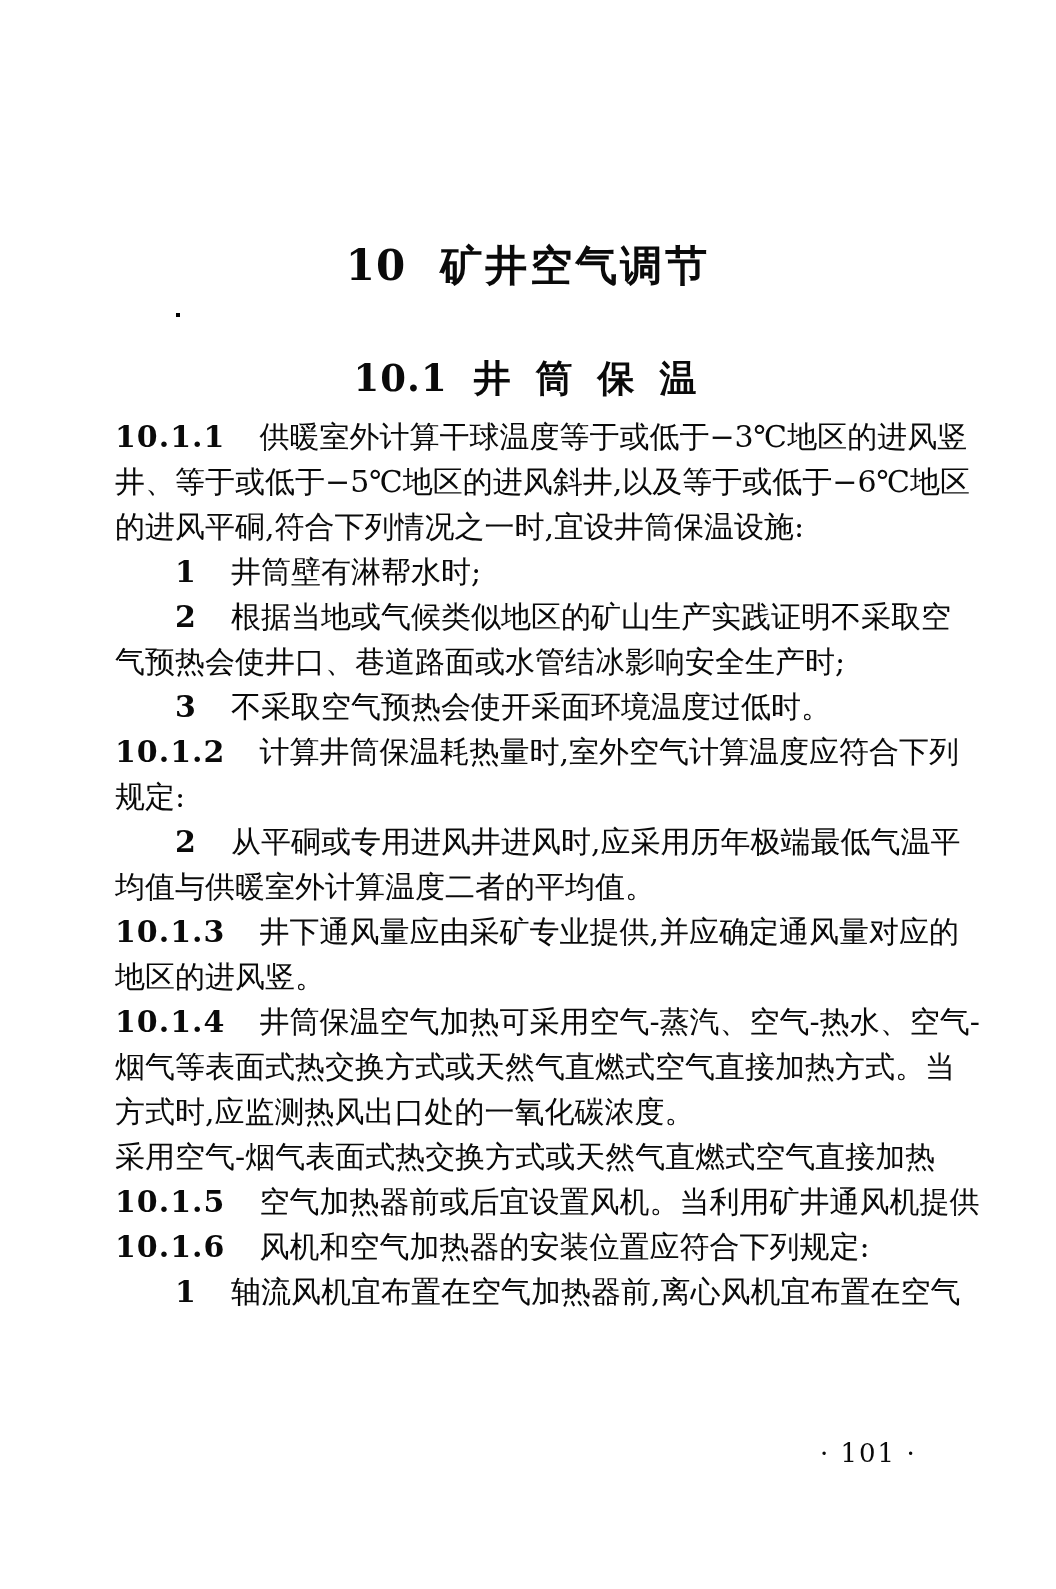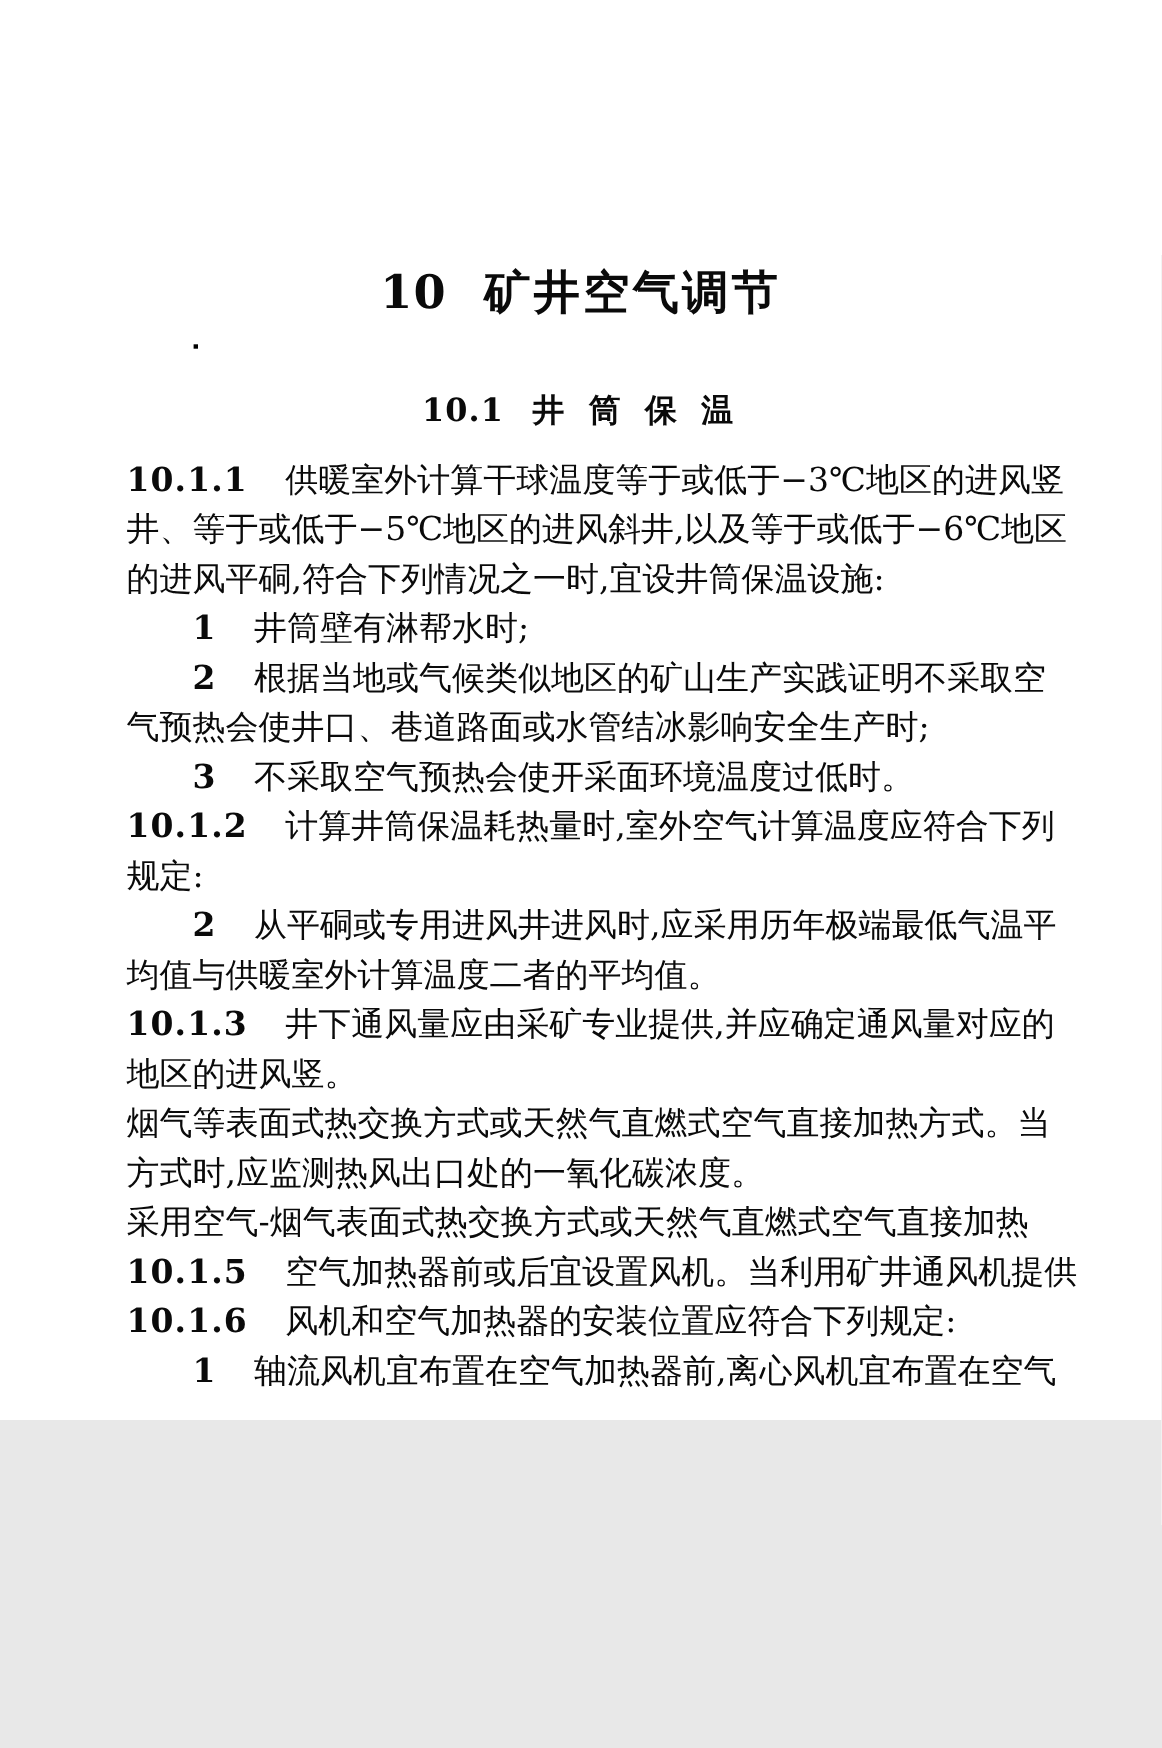--- a/index.html
+++ b/index.html
@@ -3,21 +3,21 @@
 <meta charset="utf-8">
 <style>
   html, body {
     margin: 0;
     padding: 0;
     background: #e8e8e8;
   }
   .doc-page {
     position: relative;
     width: 1056px;
-    height: 1291px;
+    height: 1589px;
     margin: 0 auto;
     background: #ffffff;
     color: #0a0a0a;
     font-family: "DejaVu Serif", "Liberation Serif", serif;
     overflow: hidden;
   }
   .chapter-title {
     position: absolute;
     top: 238px;
     left: 0;
@@ -33,21 +33,21 @@
     margin-right: 34px;
     letter-spacing: 1px;
   }
   .section-title {
     position: absolute;
     top: 354px;
     left: 0;
     width: 100%;
     margin: 0;
     text-align: center;
-    font-size: 29px;
+    font-size: 37px;
     font-weight: bold;
     letter-spacing: 6px;
     white-space: nowrap;
   }
   .section-title .sec-num {
     margin-right: 26px;
     letter-spacing: 1px;
   }
   .content {
     position: absolute;
@@ -105,20 +105,21 @@
     <p class="line indent"><b class="num">1</b><span>井筒壁有淋帮水时;</span></p>
     <p class="line indent"><b class="num">2</b><span>根据当地或气候类似地区的矿山生产实践证明不采取空</span></p>
     <p class="line"><span>气预热会使井口、巷道路面或水管结冰影响安全生产时;</span></p>
     <p class="line indent"><b class="num">3</b><span>不采取空气预热会使开采面环境温度过低时。</span></p>
     <p class="line"><b class="num">10.1.2</b><span>计算井筒保温耗热量时,室外空气计算温度应符合下列</span></p>
     <p class="line"><span>规定:</span></p>
     <p class="line indent"><b class="num">2</b><span>从平硐或专用进风井进风时,应采用历年极端最低气温平</span></p>
     <p class="line"><span>均值与供暖室外计算温度二者的平均值。</span></p>
     <p class="line"><b class="num">10.1.3</b><span>井下通风量应由采矿专业提供,并应确定通风量对应的</span></p>
     <p class="line"><span>地区的进风竖。</span></p>
+    <p class="line"><b class="num">10.1.4</b><span>井筒保温空气加热可采用空气-蒸汽、空气-热水、空气-</span></p>
     <p class="line"><span>烟气等表面式热交换方式或天然气直燃式空气直接加热方式。当</span></p>
     <p class="line"><span>方式时,应监测热风出口处的一氧化碳浓度。</span></p>
     <p class="line"><span>采用空气-烟气表面式热交换方式或天然气直燃式空气直接加热</span></p>
     <p class="line"><b class="num">10.1.5</b><span>空气加热器前或后宜设置风机。当利用矿井通风机提供</span></p>
     <p class="line"><b class="num">10.1.6</b><span>风机和空气加热器的安装位置应符合下列规定:</span></p>
     <p class="line indent"><b class="num">1</b><span>轴流风机宜布置在空气加热器前,离心风机宜布置在空气</span></p>
   </div>
 
   <div class="page-number"><span>· 101 ·</span></div>
 

